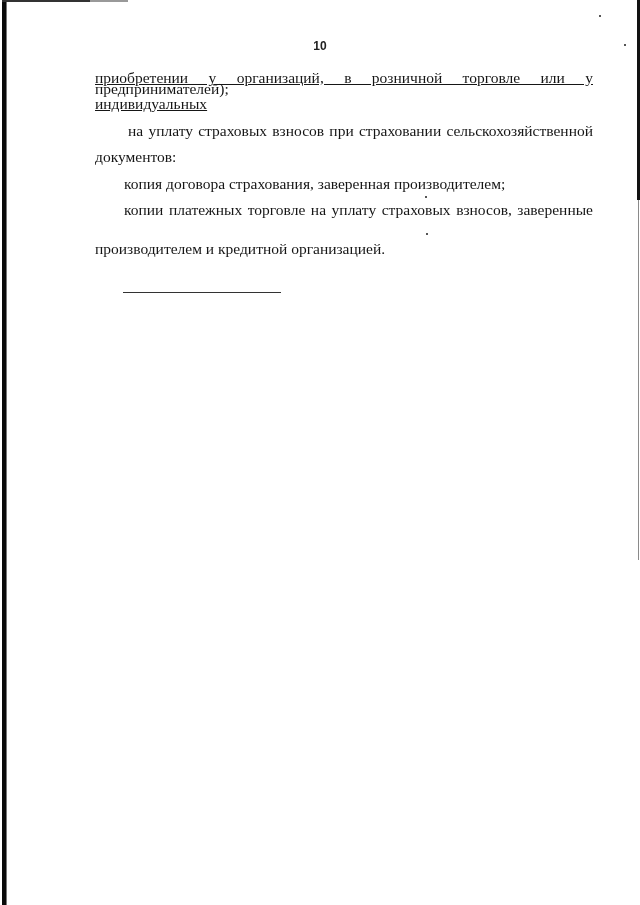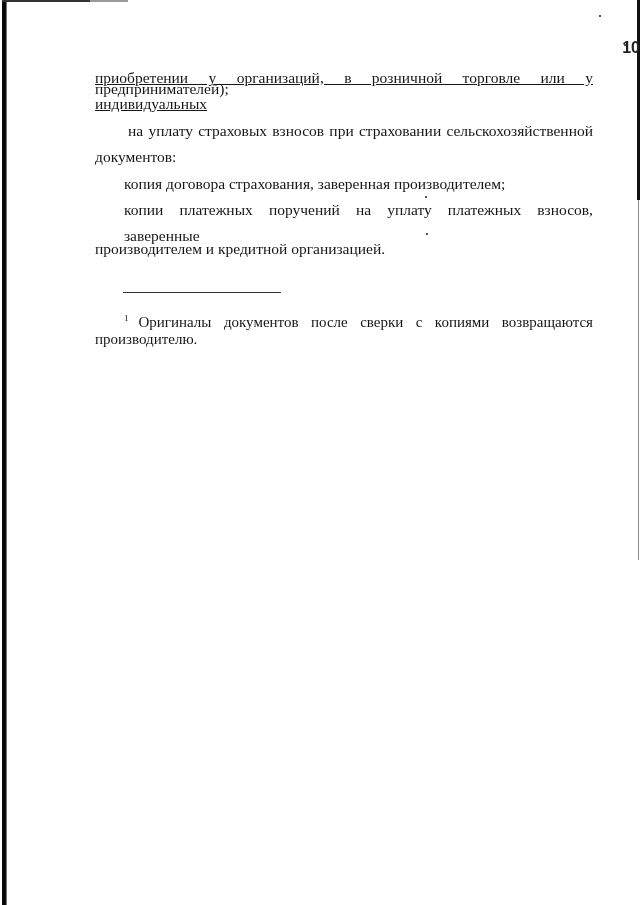--- a/index.html
+++ b/index.html
@@ -61,23 +61,23 @@
     .speck {
       position: absolute;
       width: 2px; height: 2px;
       background: #555;
     }
 
     .page-number {
       position: absolute;
       left: 0; width: 640px;
       top: 39px;
-      text-align: right;
+      text-align: center;
       font-family: "Liberation Sans", "DejaVu Sans", sans-serif;
-      font-size: 16px;
+      font-size: 12px;
       font-weight: bold;
       color: #222;
     }
 
     .body-text {
       position: absolute;
       left: 95px;
       width: 498px;
       font-size: 15.5px;
       line-height: 26px;
@@ -147,24 +147,20 @@
 
   <div class="body-text">
     <span class="line justify l1" style="width:498px;">приобретении у организаций, в розничной торговле или у индивидуальных</span>
     <span class="line l2">предпринимателей);</span>
 
     <span class="line justify l3" style="width:465px; padding-left:33px;">на уплату страховых взносов при страховании сельскохозяйственной</span>
     <span class="line l4">документов:</span>
 
     <span class="line l5" style="padding-left:29px;">копия договора страхования, заверенная производителем;</span>
 
-    <span class="line justify l6" style="width:469px; padding-left:29px;">копии платежных поручений на уплату платежных взносов, заверенные</span>
+    <span class="line justify l6" style="width:469px; padding-left:29px;">копии платежных торговле на уплату страховых взносов, заверенные</span>
     <span class="line l7">производителем и кредитной организацией.</span>
   </div>
 
   <div class="footnote-rule"></div>
 
-  <div class="footnote">
-    <span class="fn-first"><sup>1</sup><span>Оригиналы документов после сверки с копиями возвращаются</span></span>
-    <span style="display:block;">производителю.</span>
-  </div>
 
 </div>
 
 </body></html>

